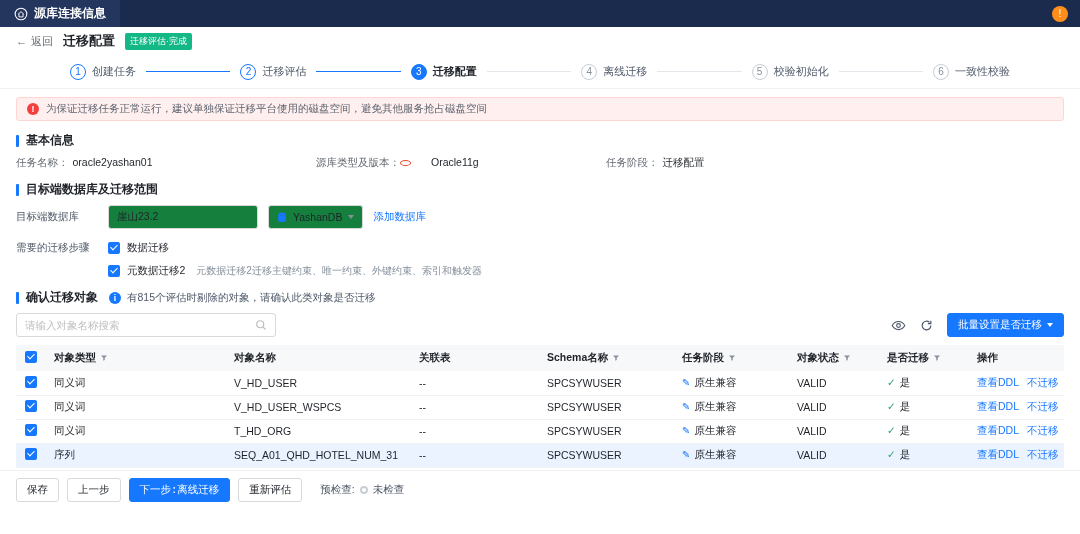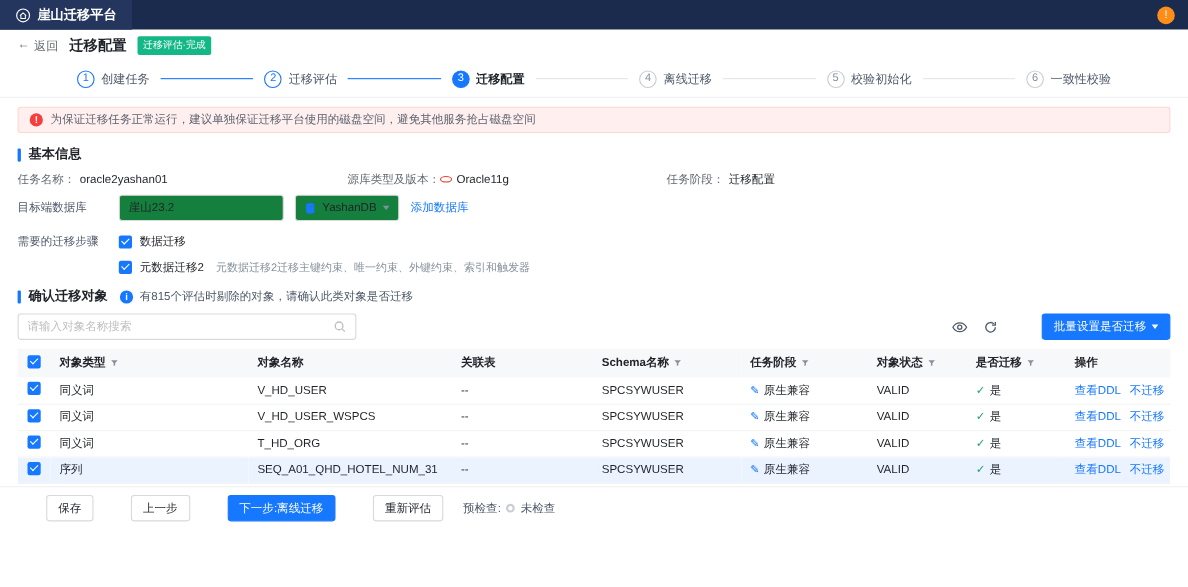--- a/index.html
+++ b/index.html
@@ -49,26 +49,26 @@
   .btn .caret { border-top-color:#fff; }
   .link { color:#1677ff; cursor:pointer; font-size:10.5px; text-decoration:none; }
   .mig-steps { display:flex; flex-direction:column; gap:9px; padding-top:5px; }
   .mig-step { display:flex; align-items:center; gap:7px; }
   .cb { width:12px; height:12px; border-radius:2px; background:#1677ff; position:relative; flex:none; cursor:pointer; display:inline-block; }
   .cb::after { content:""; position:absolute; left:3.5px; top:1.2px; width:3px; height:6px; border:solid #fff; border-width:0 1.5px 1.5px 0; transform:rotate(45deg); }
   .mig-desc { color:#86909c; font-size:10px; margin-left:4px; }
   
   .obj-info { display:flex; align-items:center; gap:6px; font-weight:400; font-size:10.5px; color:#4e5969; margin-left:4px; }
   .toolbar { display:flex; align-items:center; justify-content:space-between; margin:4px 0 8px; }
-  .search { width:308px; height:24px; border:1px solid #d9d9d9; border-radius:3px; display:flex; align-items:center; padding:0 8px; gap:6px; background:#fff; }
+  .search { width:260px; height:24px; border:1px solid #d9d9d9; border-radius:3px; display:flex; align-items:center; padding:0 8px; gap:6px; background:#fff; }
   .search input { border:0; outline:0; flex:1; font-size:10.5px; font-family:inherit; color:#1f2329; background:transparent; }
   .search input::placeholder { color:#bfbfbf; }
   .tool-right { display:flex; align-items:center; gap:14px; }
   .icon-btn { display:flex; cursor:pointer; }
-  .btn { height:24px; padding:0 10px; border-radius:3px; border:1px solid #d9d9d9; background:#fff; font-size:10.5px; display:inline-flex; align-items:center; gap:5px; cursor:pointer; color:#1f2329; font-family:Liberation Sans, sans-serif;margin-left:26px; }
+  .btn { height:24px; padding:0 10px; border-radius:3px; border:1px solid #d9d9d9; background:#fff; font-size:10.5px; display:inline-flex; align-items:center; gap:5px; cursor:pointer; color:#1f2329; font-family:Liberation Mono, monospace; }
   .btn.primary { background:#1677ff; border-color:#1677ff; color:#fff; }
   
   table { width:100%; border-collapse:collapse; font-size:10.5px; table-layout:fixed; }
   thead th { background:#f7f8fa; height:26px; text-align:left; font-weight:600; color:#1f2329; padding:0 8px; }
   thead th .th-inner { display:flex; align-items:center; gap:4px; }
   tbody td { height:24px; border-bottom:1px solid #f2f3f5; padding:0 8px; color:#1f2329; overflow:hidden; white-space:nowrap; }
   tbody tr.hl td { background:#eaf3ff; }
   .cb-cell { text-align:center; }
   .pencil { color:#1677ff; margin-right:4px; font-size:10px; }
   .check { color:#2ba471; margin-right:4px; }
@@ -82,21 +82,21 @@
 <body>
 
 <header class="topbar">
   <div class="logo">
     <span style="display:flex;">
       <svg width="14" height="14" viewBox="0 0 24 24">
           <circle cx="12" cy="12" r="10" fill="none" stroke="#fff" stroke-width="1.8"></circle>
           <path d="M7.2 12.2 12 8l4.8 4.2M8.5 11.5V17h7v-5.5" fill="none" stroke="#fff" stroke-width="1.6"></path>
         </svg>
     </span>
-    <span>崖山迁移平台</span>
+    <span>源库连接信息</span>
   </div>
   <div class="notif">!</div>
 </header>
 
 <div class="subheader">
   <span class="back">
     <span>←</span>
     <span>返回</span>
   </span>
   <span class="page-title">迁移配置</span>
@@ -144,27 +144,31 @@
 
   <div class="sec-title">
     <span class="sec-bar"></span>
     <span>基本信息</span>
   </div>
   <div class="info-rows">
     <div class="kv">
       <span class="k">任务名称：</span><span class="v">oracle2yashan01</span>
     </div>
     <div class="kv">
-      <span class="k">源库类型及版本：</span><span class="oracle-ic"></span><span class="v" style="margin-left:0">Oracle11g</span>
+      <span class="k">源库类型及版本：</span><span class="oracle-ic"></span><span class="v" style="margin-left:16px">Oracle11g</span>
     </div>
     <div class="kv">
       <span class="k">任务阶段：</span><span class="v">迁移配置</span>
     </div>
   </div>
 
+  <div class="sec-title">
+    <span class="sec-bar"></span>
+    <span>目标端数据库及迁移范围</span>
+  </div>
   <div class="form-row">
     <span class="form-label">目标端数据库</span>
     <span class="box db-input">
       <span>崖山23.2</span>
     </span>
     <span class="box">
       <span style="display:flex;">
         <svg width="10" height="11" viewBox="0 0 24 26">
             <ellipse cx="12" cy="5" rx="9" ry="4" fill="#1677ff"></ellipse>
             <path d="M3 5v15c0 2.2 4 4 9 4s9-1.8 9-4V5c0 2.2-4 4-9 4S3 7.2 3 5z" fill="#1677ff"></path>

